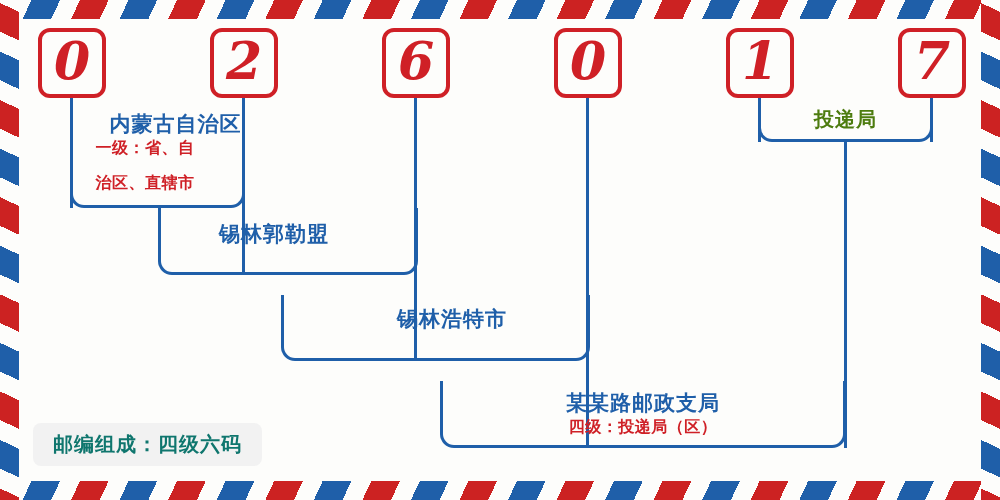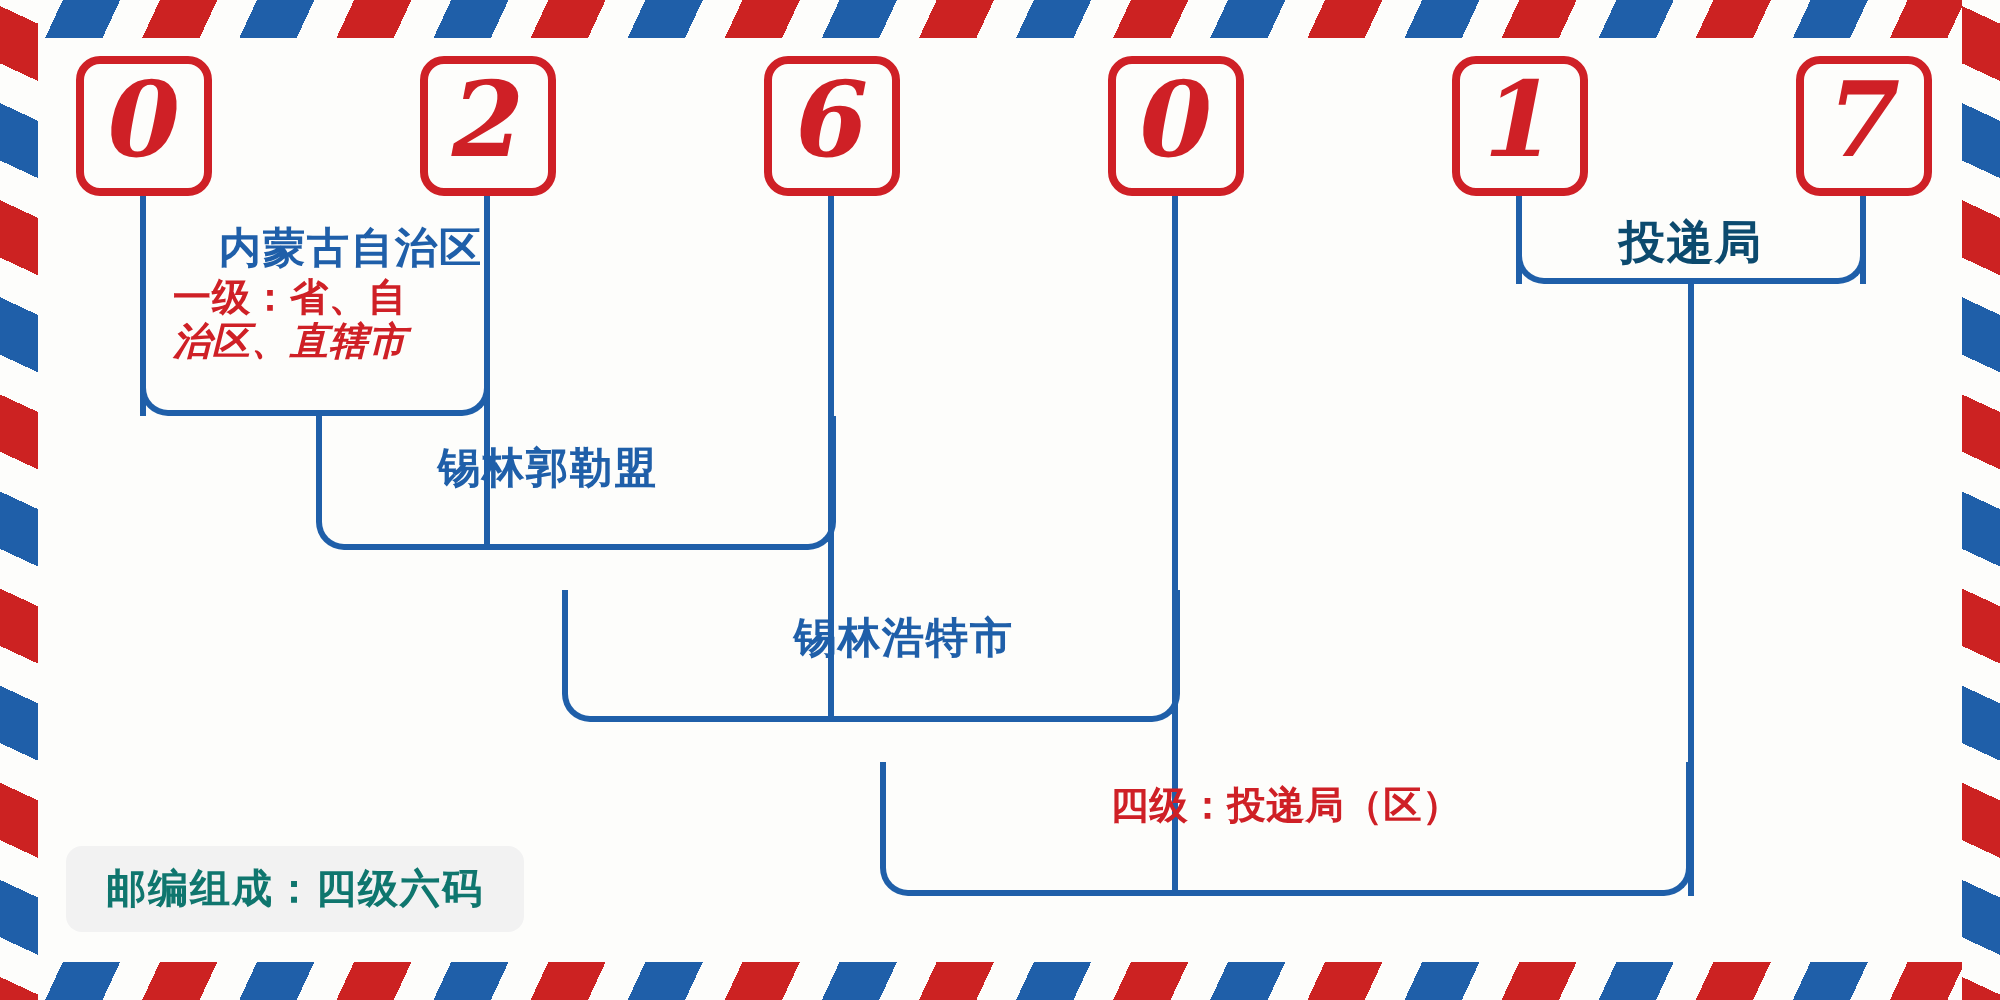--- a/index.html
+++ b/index.html
@@ -122,32 +122,32 @@
     color: #1f5fa9;
     font-weight: bold;
     font-size: 21px;
     font-family: "Liberation Serif", "DejaVu Serif", serif;
     letter-spacing: 1px;
   }
   .info-text .t-sub {
     display: block;
     color: #cf2026;
     font-weight: bold;
-    font-size: 19px;
+    font-size: 16px;
     font-family: "Liberation Sans", "DejaVu Sans", sans-serif;
     letter-spacing: 0.5px;
     margin-top: 2px;
   }
   .info-text.wrapped .t-sub { white-space: normal; width: 150px; }
 
   
   .t-single {
-    color: #0c4a6e;
-    font-weight: bold;
-    font-size: 23px;
+    color: #4d7c0f;
+    font-weight: bold;
+    font-size: 20px;
     font-family: "Liberation Serif", "DejaVu Serif", serif;
     letter-spacing: 1px;
   }
 
   
   .badge {
     position: absolute;
     left: 33px;
     top: 423px;
     padding: 8px 20px;
@@ -204,35 +204,36 @@
   <div class="vline" style="left:242px; top:98px;  height:177px;"></div>
   <div class="vline" style="left:414px; top:98px;  height:263px;"></div>
   <div class="vline" style="left:586px; top:98px;  height:350px;"></div>
   <div class="vline" style="left:758px; top:98px;  height:44px;"></div>
   <div class="vline" style="left:930px; top:98px;  height:44px;"></div>
 
   <div class="info-box" style="left:70px; top:98px; width:175px; height:110px;"></div>
   <div class="info-text wrapped" style="left:70px; top:112px; width:211px;">
     <span class="t-main">内蒙古自治区</span>
     <span class="t-sub">一级：省、自</span>
-    <span class="t-sub" style="margin-top:0;font-style:italic;">治区、直辖市</span>
+    <span class="t-sub" style="margin-top:16px;">治区、直辖市</span>
   </div>
 
   <div class="info-box" style="left:158px; top:208px; width:260px; height:67px;"></div>
   <div class="info-text" style="left:158px; top:222px; width:232px;">
     <span class="t-main">锡林郭勒盟</span>
   </div>
 
   <div class="info-box" style="left:281px; top:295px; width:309px; height:66px;"></div>
   <div class="info-text" style="left:281px; top:307px; width:342px;">
     <span class="t-main">锡林浩特市</span>
   </div>
 
   <div class="info-box" style="left:440px; top:381px; width:406px; height:67px;"></div>
   <div class="info-text" style="left:440px; top:391px; width:406px;">
+    <span class="t-main">某某路邮政支局</span>
     <span class="t-sub">四级：投递局（区）</span>
   </div>
 
   <div class="info-box" style="left:758px; top:98px; width:175px; height:44px;"></div>
   <div class="info-text" style="left:758px; top:108px; width:175px;">
     <span class="t-single">投递局</span>
   </div>
 
   <div class="vline" style="left:844px; top:142px; height:306px;"></div>
 

